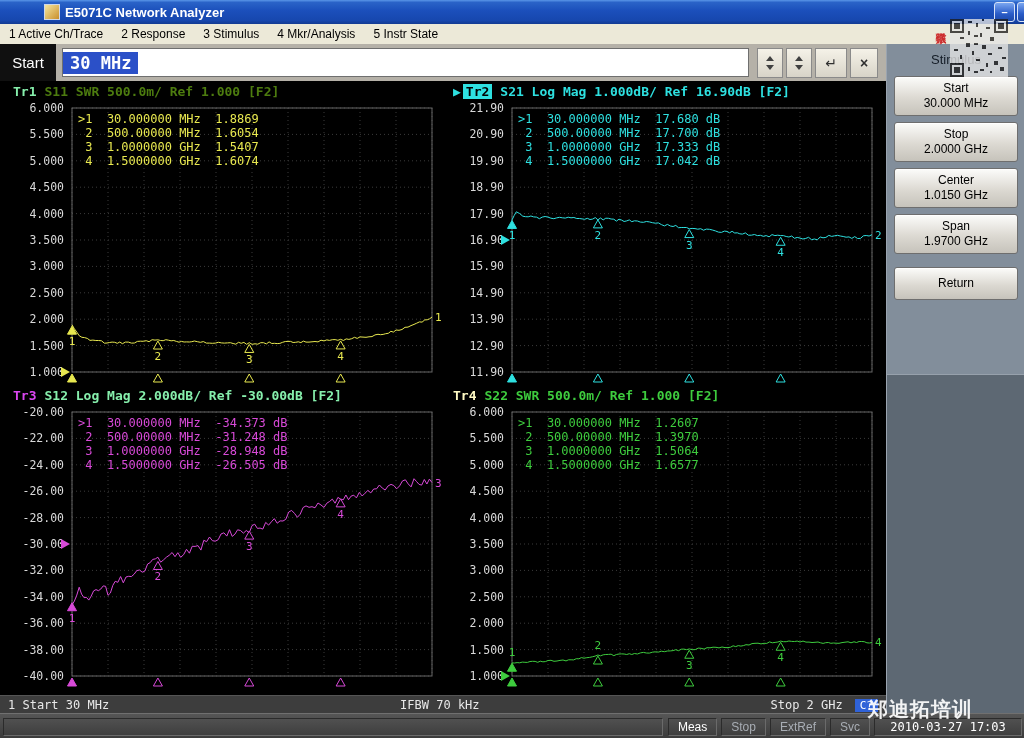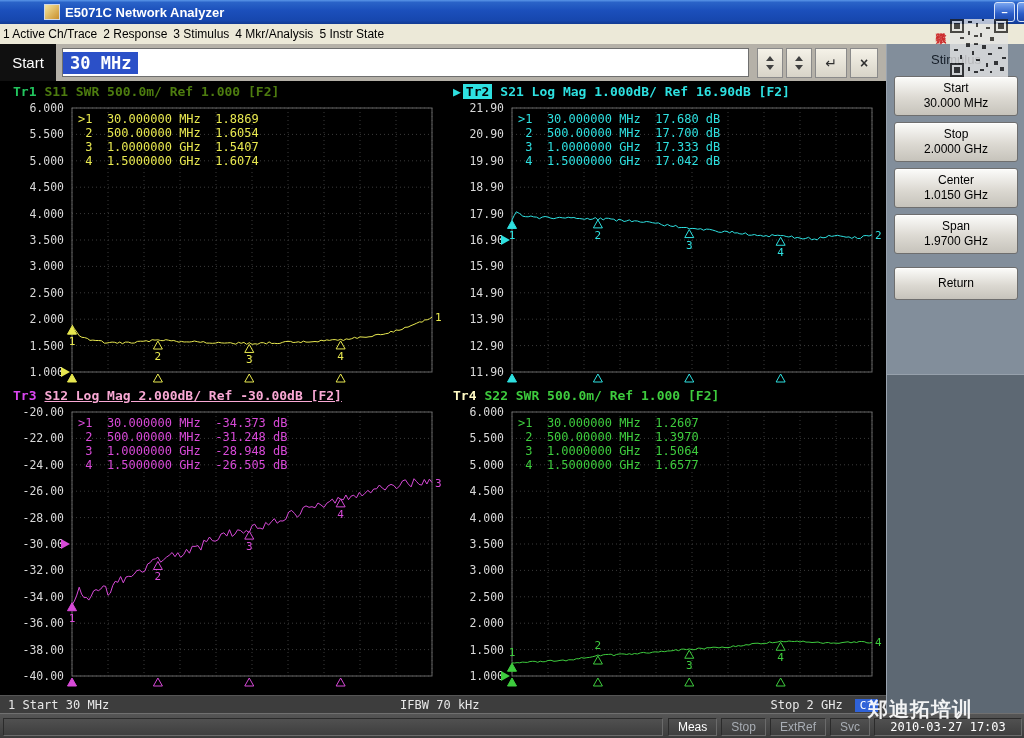--- a/index.html
+++ b/index.html
@@ -10,21 +10,21 @@
     display:flex;align-items:center;color:#fff;font-size:13px;font-weight:bold;padding-left:40px;}
   .app-icon{width:14px;height:14px;margin:0 5px 0 4px;border:1px solid #cfd8ea;
     background:linear-gradient(135deg,#f4e6a0,#c98f2c);}
   .win-btns{margin-left:auto;display:flex;gap:2px;padding-right:3px;}
   .win-btn{width:19px;height:18px;border:1px solid #d6e2f8;border-radius:3px;color:#fff;
     background:linear-gradient(180deg,#7aa6f0,#2a5cc8 60%,#1c48a8);font-size:11px;font-weight:bold;
     display:flex;align-items:center;justify-content:center;cursor:default;}
   
   .menubar{position:absolute;top:24px;left:0;width:1024px;height:20px;background:#ece9d8;
     border-bottom:1px solid #aca899;display:flex;align-items:center;font-size:12px;color:#000;}
-  .menu-item{padding:0 3px;}
+  .menu-item{padding:0 9px;}
   
   .entrybar{position:absolute;top:44px;left:0;width:886px;height:37px;background:#b5b1a8;
     display:flex;align-items:center;}
   .entry-label{width:56px;height:37px;background:#101010;color:#fff;font-size:15px;
     display:flex;align-items:center;justify-content:center;}
   .entry-field{flex:1;height:27px;margin:4px 8px 4px 6px;background:#fff;border:1px solid #6f6f6f;
     display:flex;align-items:center;font:bold 17px "DejaVu Sans Mono",monospace;}
   .entry-selection{background:#2b50c8;color:#fff;padding:1px 7px;}
   .entry-btns{display:flex;gap:3px;margin-right:8px;}
   .spinbtn,.enterbtn,.closebtn{height:28px;background:linear-gradient(180deg,#f5f2e8,#d8d4c8);
@@ -139,21 +139,21 @@
   </div>
   <div class="softkey return-key">
     <div class="sk-label">Return</div>
   </div>
   <div class="sk-lower"></div>
 </div>
 
 <div class="screen">
   <div class="plot" style="top:3px;left:6px;">
     <div class="plot-title">
-      <span class="tr-name" style="color: #22c55e;">Tr1</span><span class="tr-rest" style="color: #4d7c0f;">S11 SWR 500.0m/ Ref 1.000 [F2]</span>
+      <span class="tr-name" style="color: #86efac;">Tr1</span><span class="tr-rest" style="color: #4d7c0f;">S11 SWR 500.0m/ Ref 1.000 [F2]</span>
     </div>
     <svg width="436" height="284" viewBox="0 0 436 284">
         <line x1="66" y1="8" x2="426" y2="8" stroke="#3b3b3b" stroke-dasharray="1 3"></line>
         <line x1="66" y1="8" x2="66" y2="272" stroke="#3b3b3b" stroke-dasharray="1 3"></line>
         <line x1="66" y1="34.4" x2="426" y2="34.4" stroke="#3b3b3b" stroke-dasharray="1 3"></line>
         <line x1="102" y1="8" x2="102" y2="272" stroke="#3b3b3b" stroke-dasharray="1 3"></line>
         <line x1="66" y1="60.8" x2="426" y2="60.8" stroke="#3b3b3b" stroke-dasharray="1 3"></line>
         <line x1="138" y1="8" x2="138" y2="272" stroke="#3b3b3b" stroke-dasharray="1 3"></line>
         <line x1="66" y1="87.2" x2="426" y2="87.2" stroke="#3b3b3b" stroke-dasharray="1 3"></line>
         <line x1="174" y1="8" x2="174" y2="272" stroke="#3b3b3b" stroke-dasharray="1 3"></line>
@@ -259,21 +259,21 @@
         <polygon points="334.632,274 330.132,282 339.132,282" fill="#000" stroke="#2ee0e0" stroke-width="1"></polygon>
         <text x="429" y="138.71999999999994" fill="#2ee0e0" font-size="11px" font-family="DejaVu Sans Mono, monospace">2</text>
         <text x="72" y="23" fill="#2ee0e0" font-size="12px" font-family="DejaVu Sans Mono, monospace">&gt;1&nbsp;&nbsp;30.000000&nbsp;MHz&nbsp;&nbsp;17.680&nbsp;dB</text>
         <text x="72" y="37" fill="#2ee0e0" font-size="12px" font-family="DejaVu Sans Mono, monospace">&nbsp;2&nbsp;&nbsp;500.00000&nbsp;MHz&nbsp;&nbsp;17.700&nbsp;dB</text>
         <text x="72" y="51" fill="#2ee0e0" font-size="12px" font-family="DejaVu Sans Mono, monospace">&nbsp;3&nbsp;&nbsp;1.0000000&nbsp;GHz&nbsp;&nbsp;17.333&nbsp;dB</text>
         <text x="72" y="65" fill="#2ee0e0" font-size="12px" font-family="DejaVu Sans Mono, monospace">&nbsp;4&nbsp;&nbsp;1.5000000&nbsp;GHz&nbsp;&nbsp;17.042&nbsp;dB</text>
       </svg>
   </div>
   <div class="plot" style="top:307px;left:6px;">
     <div class="plot-title">
-      <span class="tr-name" style="color: #d946ef;">Tr3</span><span class="tr-rest" style="color: #f9a8d4; text-decoration: underline;">S12 Log Mag 2.000dB/ Ref -30.00dB [F2]</span>
+      <span class="tr-name" style="color: #d946ef;">Tr3</span><span class="tr-rest" style="color: #86efac;">S12 Log Mag 2.000dB/ Ref -30.00dB [F2]</span>
     </div>
     <svg width="436" height="284" viewBox="0 0 436 284">
         <line x1="66" y1="8" x2="426" y2="8" stroke="#3b3b3b" stroke-dasharray="1 3"></line>
         <line x1="66" y1="8" x2="66" y2="272" stroke="#3b3b3b" stroke-dasharray="1 3"></line>
         <line x1="66" y1="34.4" x2="426" y2="34.4" stroke="#3b3b3b" stroke-dasharray="1 3"></line>
         <line x1="102" y1="8" x2="102" y2="272" stroke="#3b3b3b" stroke-dasharray="1 3"></line>
         <line x1="66" y1="60.8" x2="426" y2="60.8" stroke="#3b3b3b" stroke-dasharray="1 3"></line>
         <line x1="138" y1="8" x2="138" y2="272" stroke="#3b3b3b" stroke-dasharray="1 3"></line>
         <line x1="66" y1="87.2" x2="426" y2="87.2" stroke="#3b3b3b" stroke-dasharray="1 3"></line>
         <line x1="174" y1="8" x2="174" y2="272" stroke="#3b3b3b" stroke-dasharray="1 3"></line>

